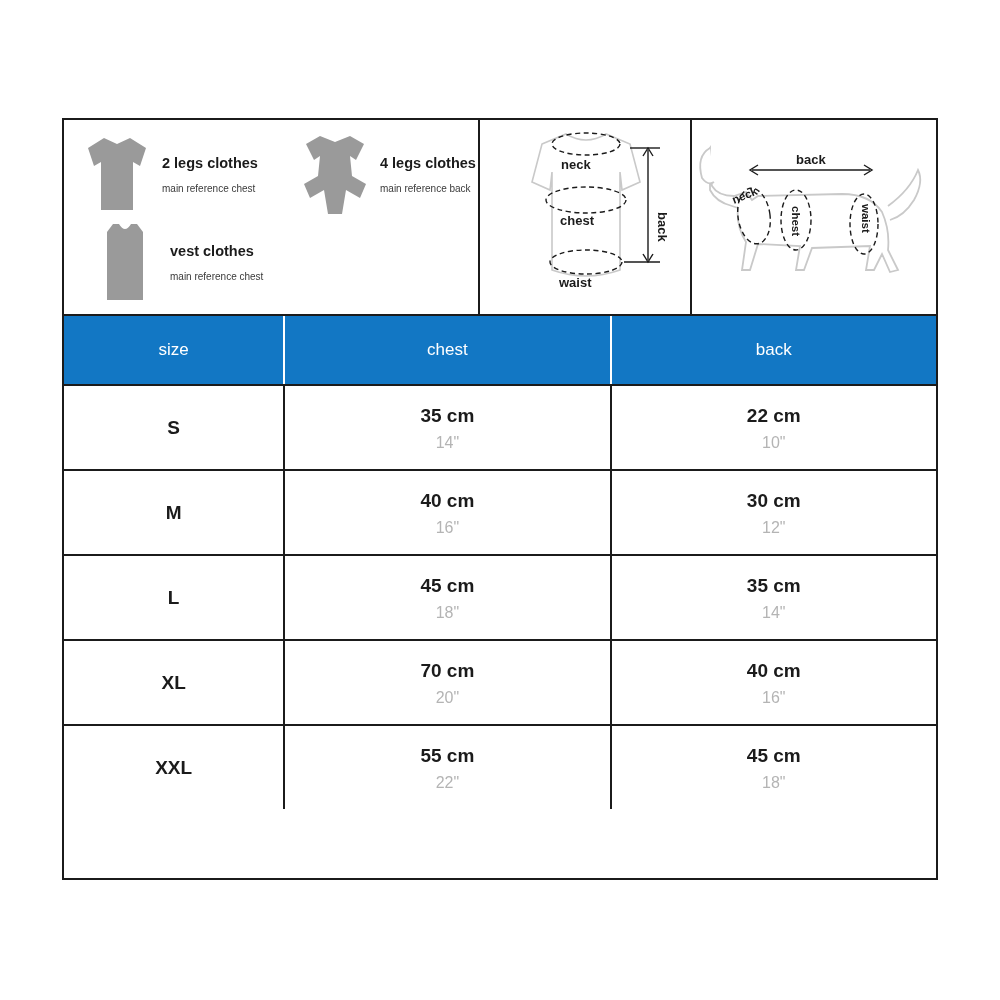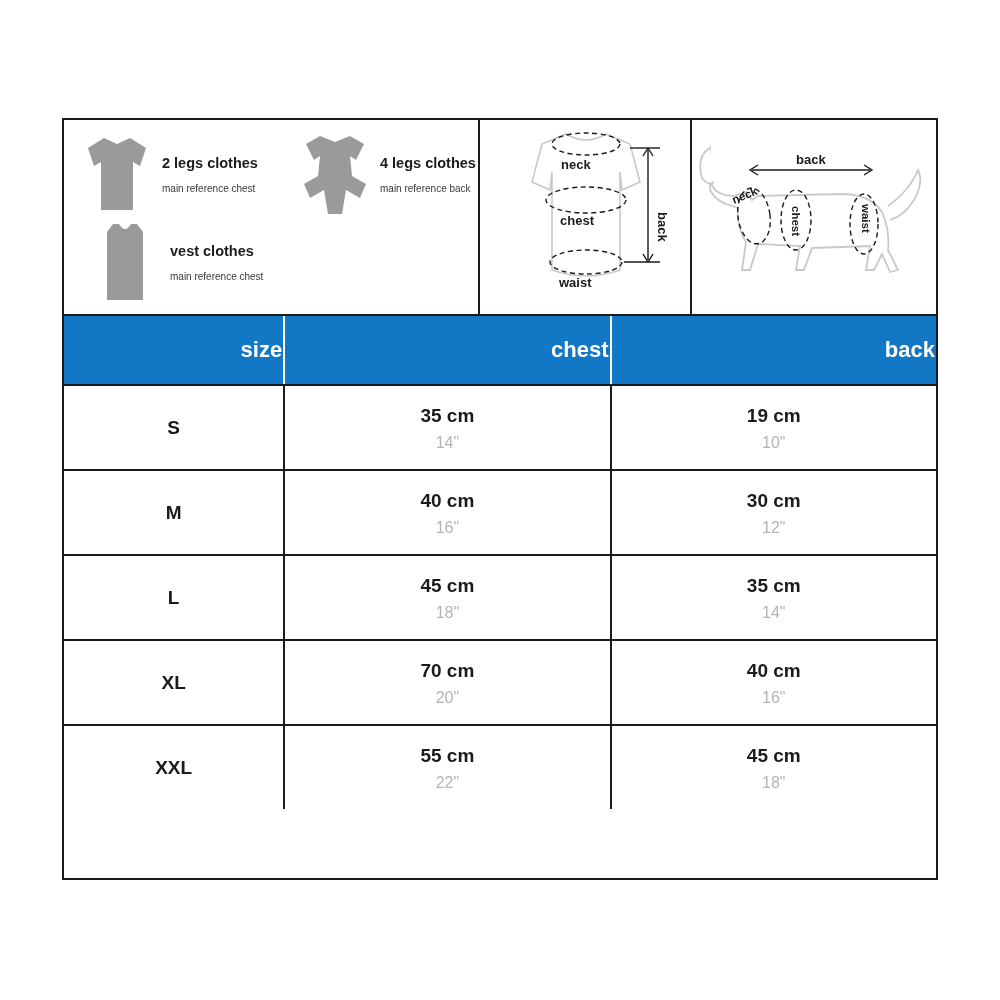--- a/index.html
+++ b/index.html
@@ -80,26 +80,25 @@
   }
   
   table.size-table {
     width: 100%;
     border-collapse: collapse;
     table-layout: fixed;
   }
   table.size-table th {
     background: #1277c4;
     color: #ffffff;
-    font-size: 22px;
-    font-weight: bold;
+    font-size: 17px;
+    font-weight: normal;
     height: 66px;
     border-right: 2px solid #ffffff;
     border-bottom: 2px solid #1b1b1b;
-    text-align: right;
   }
   table.size-table th:last-child { border-right: none; }
   table.size-table td {
     border-right: 2px solid #1b1b1b;
     border-bottom: 2px solid #1b1b1b;
     height: 81px;
     text-align: center;
     vertical-align: middle;
   }
   table.size-table td:last-child { border-right: none; }
@@ -274,21 +273,21 @@
             <div class="size-label">S</div>
           </td>
           <td>
             <div class="cell-inner">
               <div class="val-cm">35 cm</div>
               <div class="val-in">14"</div>
             </div>
           </td>
           <td>
             <div class="cell-inner">
-              <div class="val-cm">19 cm</div>
+              <div class="val-cm">22 cm</div>
               <div class="val-in">10"</div>
             </div>
           </td>
         </tr>
         <tr>
           <td>
             <div class="size-label">M</div>
           </td>
           <td>
             <div class="cell-inner">

